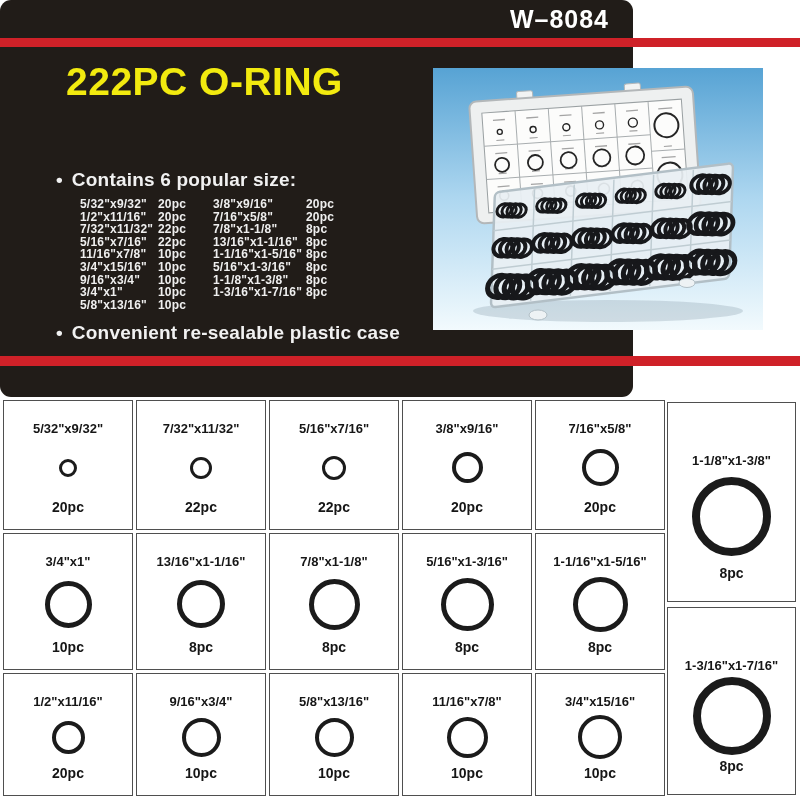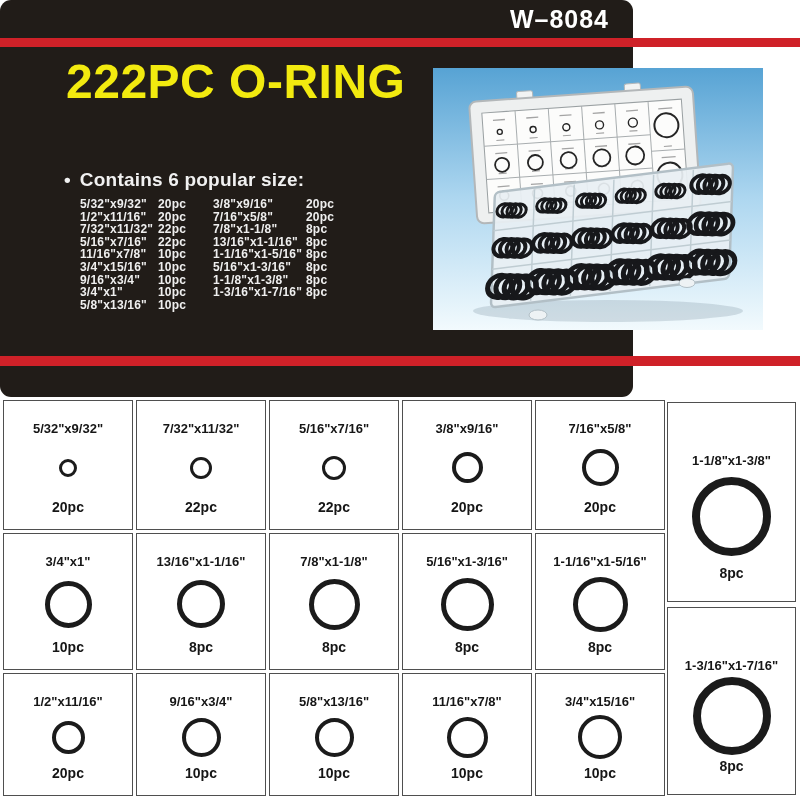--- a/index.html
+++ b/index.html
@@ -5,22 +5,22 @@
   html,body{margin:0;padding:0;background:#fff;}
   .poster{position:relative;width:800px;height:800px;background:#fff;overflow:hidden;
           font-family:"Liberation Sans",sans-serif;}
   
   .top{position:absolute;left:0;top:0;width:633px;height:397px;background:var(--bg-black,#211c18);border-radius:11px;}
   .model{position:absolute;top:5px;right:24px;color:#fff;font-size:25px;font-weight:bold;letter-spacing:1px;}
   .stripe{position:absolute;left:0;width:800px;background:var(--red,#cf2128);}
   .s1{top:38px;height:9px;}
   .s2{top:356px;height:10px;}
   .title{position:absolute;left:66px;top:60px;color:var(--yellow,#f2ea0f);
-         font-size:48px;line-height:44px;font-weight:bold;letter-spacing:.5px;}
-  .bullet{position:absolute;left:64px;color:#f1f1f1;font-size:19px;font-weight:bold;letter-spacing:.2px;}
+         font-size:39px;line-height:44px;font-weight:bold;letter-spacing:.5px;}
+  .bullet{position:absolute;left:56px;color:#f1f1f1;font-size:19px;font-weight:bold;letter-spacing:.2px;}
   .bullet .dot{margin-right:9px;}
   .b1{top:169px;}
   .b2{top:322px;}
   .size-table{position:absolute;left:80px;top:198px;display:flex;color:#efefef;
               font-size:12px;line-height:12.6px;font-weight:bold;letter-spacing:.2px;}
   .st-row{display:flex;}
   .st-col.left .sz{display:inline-block;width:78px;}
   .st-col.left .q{display:inline-block;width:55px;}
   .st-col.right .sz{display:inline-block;width:93px;}
   .photo{position:absolute;left:433px;top:68px;width:330px;height:262px;display:block;}
@@ -121,20 +121,21 @@
             <span class="sz">1-1/8"x1-3/8"</span>
             <span class="q">8pc</span>
           </div>
           <div class="st-row">
             <span class="sz">1-3/16"x1-7/16"</span>
             <span class="q">8pc</span>
           </div>
         </div>
     </div>
 
+    <div class="bullet b2"><span class="dot">•</span><span>Convenient re-sealable plastic case</span></div>
 
     <div class="stripe s2"></div>
 
     <svg class="photo" viewBox="0 0 330 262" xmlns="http://www.w3.org/2000/svg">
       <defs>
         <linearGradient id="sky" x1="0" y1="0" x2="0" y2="1">
           <stop offset="0" stop-color="#57a3d4"></stop>
           <stop offset="0.5" stop-color="#aed7f0"></stop>
           <stop offset="1" stop-color="#f2fafd"></stop>
         </linearGradient>

